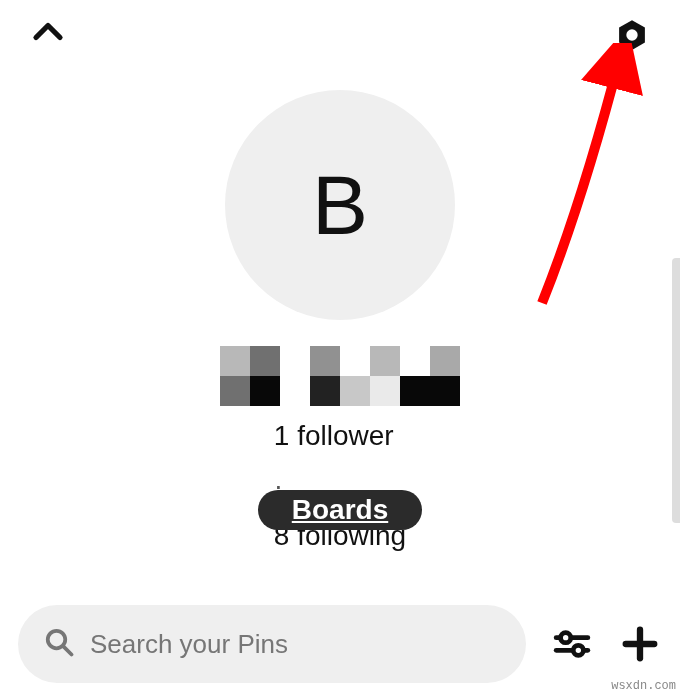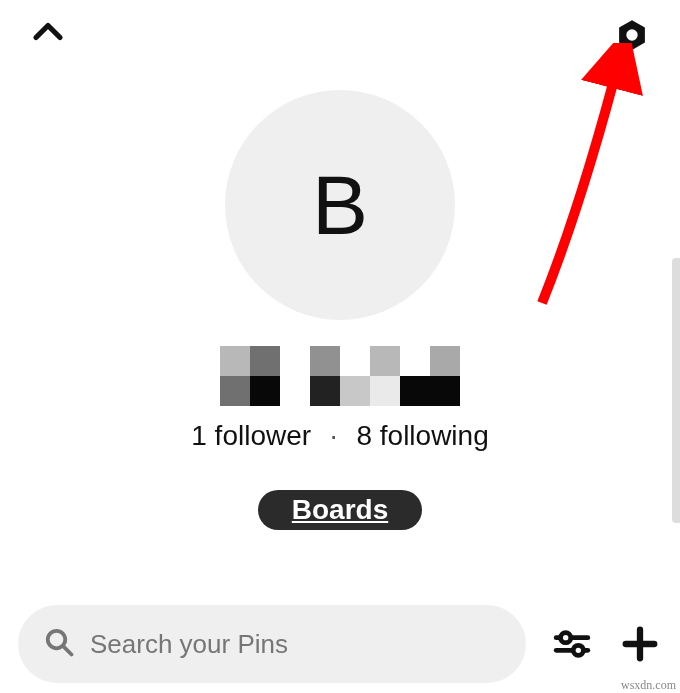--- a/index.html
+++ b/index.html
@@ -57,22 +57,23 @@
     .pixelated {
       display: flex;
       gap: 0;
     }
     .px { width: 30px; height: 30px; }
     .stats {
       margin-top: 10px;
       font-size: 28px;
       color: #111;
       display: flex;
-      align-items: center;
+      align-items: flex-start;
       gap: 18px;
+      flex-direction: column;
     }
     .dot { color: #555; }
     .tabs {
       position: absolute;
       top: 490px; left: 0; right: 0;
       display: flex;
       justify-content: center;
       gap: 32px;
       align-items: center;
     }
@@ -118,21 +119,21 @@
       width: 44px; height: 44px;
       display: flex; align-items: center; justify-content: center;
       cursor: pointer;
     }
     .filter-icon svg, .add-icon svg { width: 38px; height: 38px; }
     .watermark {
       position: absolute;
       bottom: 0; right: 4px;
       font-size: 12px;
       color: #888;
-      font-family: Liberation Serif, serif;
+      font-family: Liberation Mono, monospace;
     }
     .scroll-handle {
       position: absolute;
       right: 0;
       top: 258px;
       width: 8px;
       height: 265px;
       background: #ddd;
       border-radius: 4px 0 0 4px;
     }

